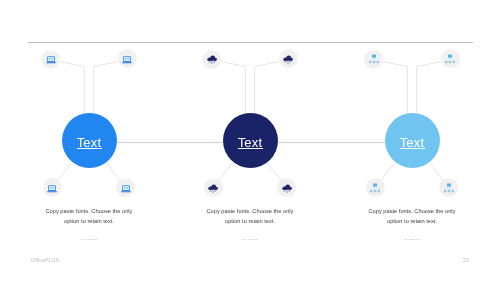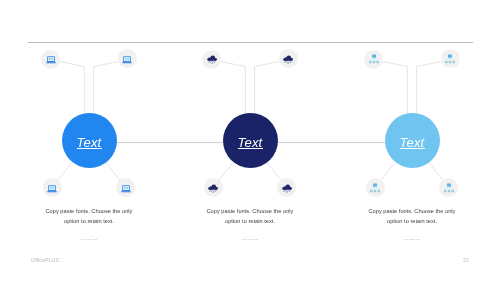--- a/index.html
+++ b/index.html
@@ -5,21 +5,21 @@
 <style>
   html,body{margin:0;padding:0;}
   body{width:500px;height:281px;background:#ffffff;overflow:hidden;
        font-family:"Liberation Sans",sans-serif;
        -webkit-font-smoothing:antialiased;}
   .slide{position:relative;width:500px;height:281px;background:#fff;overflow:hidden;}
   .divider{position:absolute;left:27.5px;top:42px;width:445px;height:1px;background:#bcbcbc;}
   svg.lines{position:absolute;left:0;top:0;width:500px;height:281px;pointer-events:none;}
   .node{position:absolute;border-radius:50%;display:flex;align-items:center;
         justify-content:center;width:55px;height:55px;}
-  .node .lbl{font-style:italic;font-weight:400;color:#fff;font-size:13px;
+  .node .lbl{font-weight:400;color:#fff;font-size:13px;
         letter-spacing:0.2px;position:relative;line-height:13px;top:1.3px;}
   .node .lbl::after{content:"";position:absolute;left:0.5px;right:-1px;top:12.5px;
         height:0.9px;background:currentColor;}
   .ic{position:absolute;border-radius:50%;background:#f1f1f2;width:19px;height:19px;}
   .ic svg{position:absolute;left:50%;top:50%;transform:translate(-50%,-50%);
           width:12px;height:12px;display:block;}
   .caption{position:absolute;text-align:center;font-size:5.7px;color:#3d3d3d;
         line-height:9.5px;width:94px;}
   .subcap{position:absolute;text-align:center;width:60px;}
   .subcap .l1{display:block;font-size:2.1px;line-height:2.6px;color:#eeeeee;}

